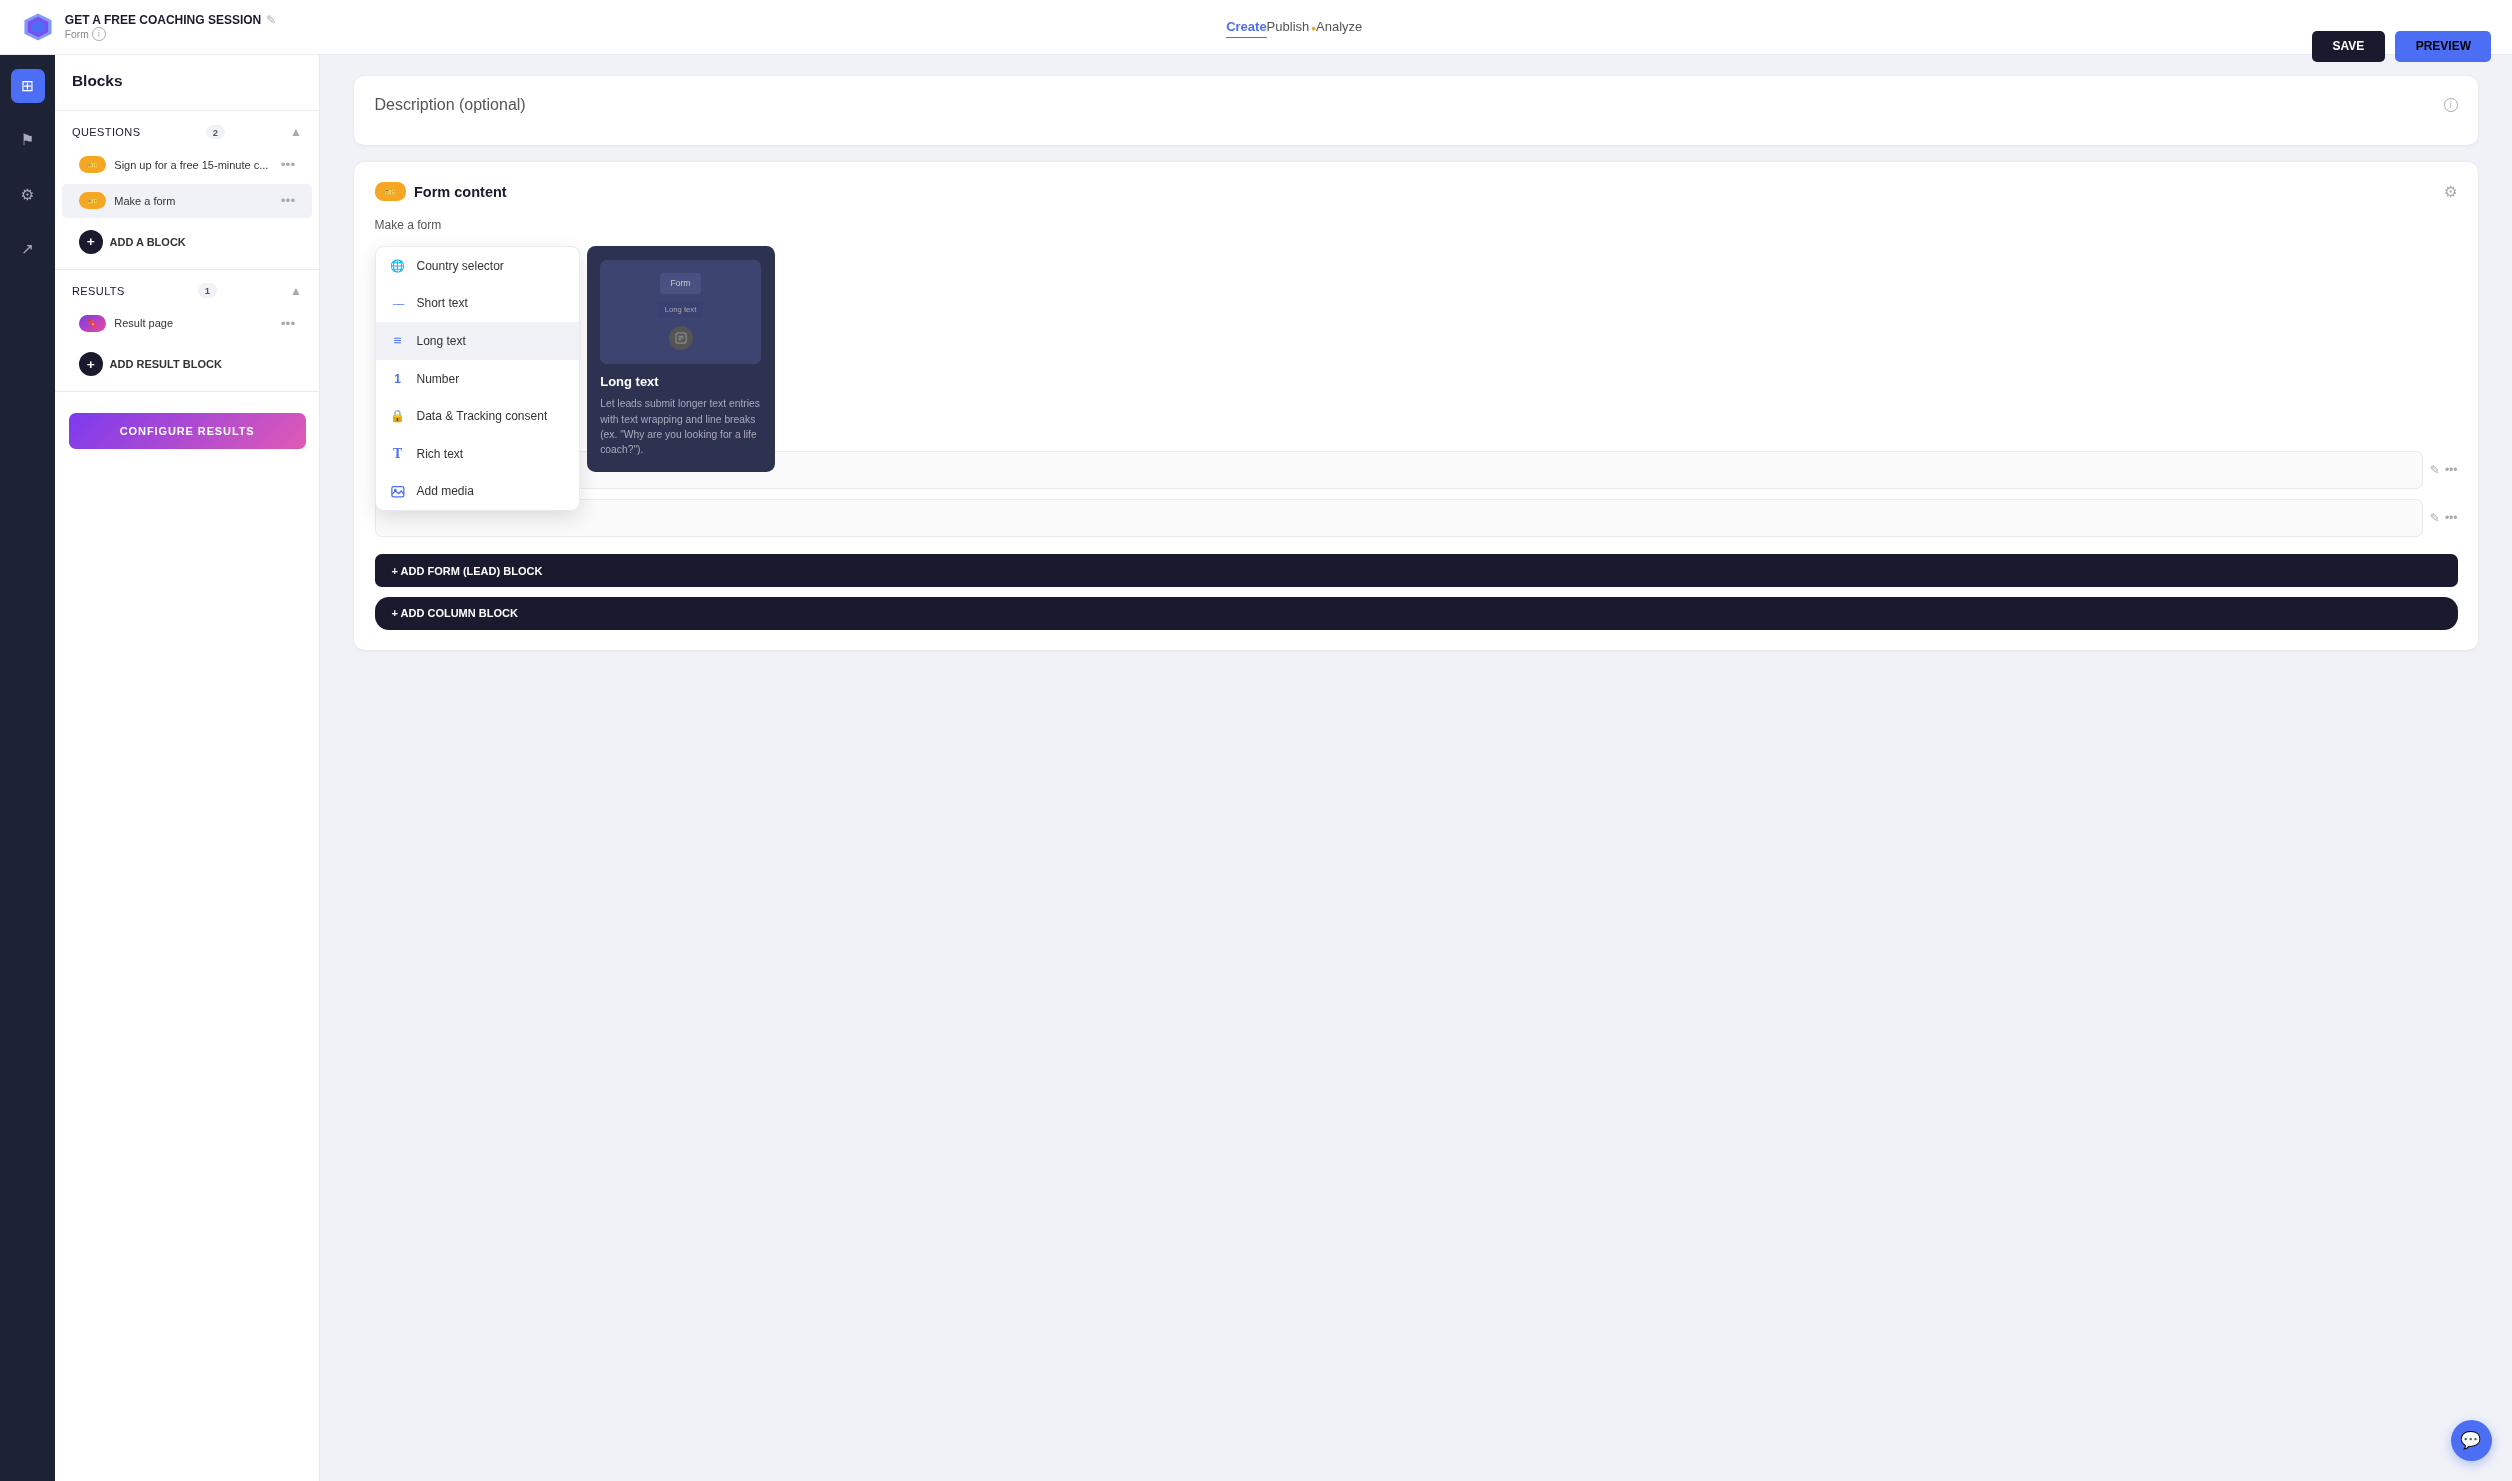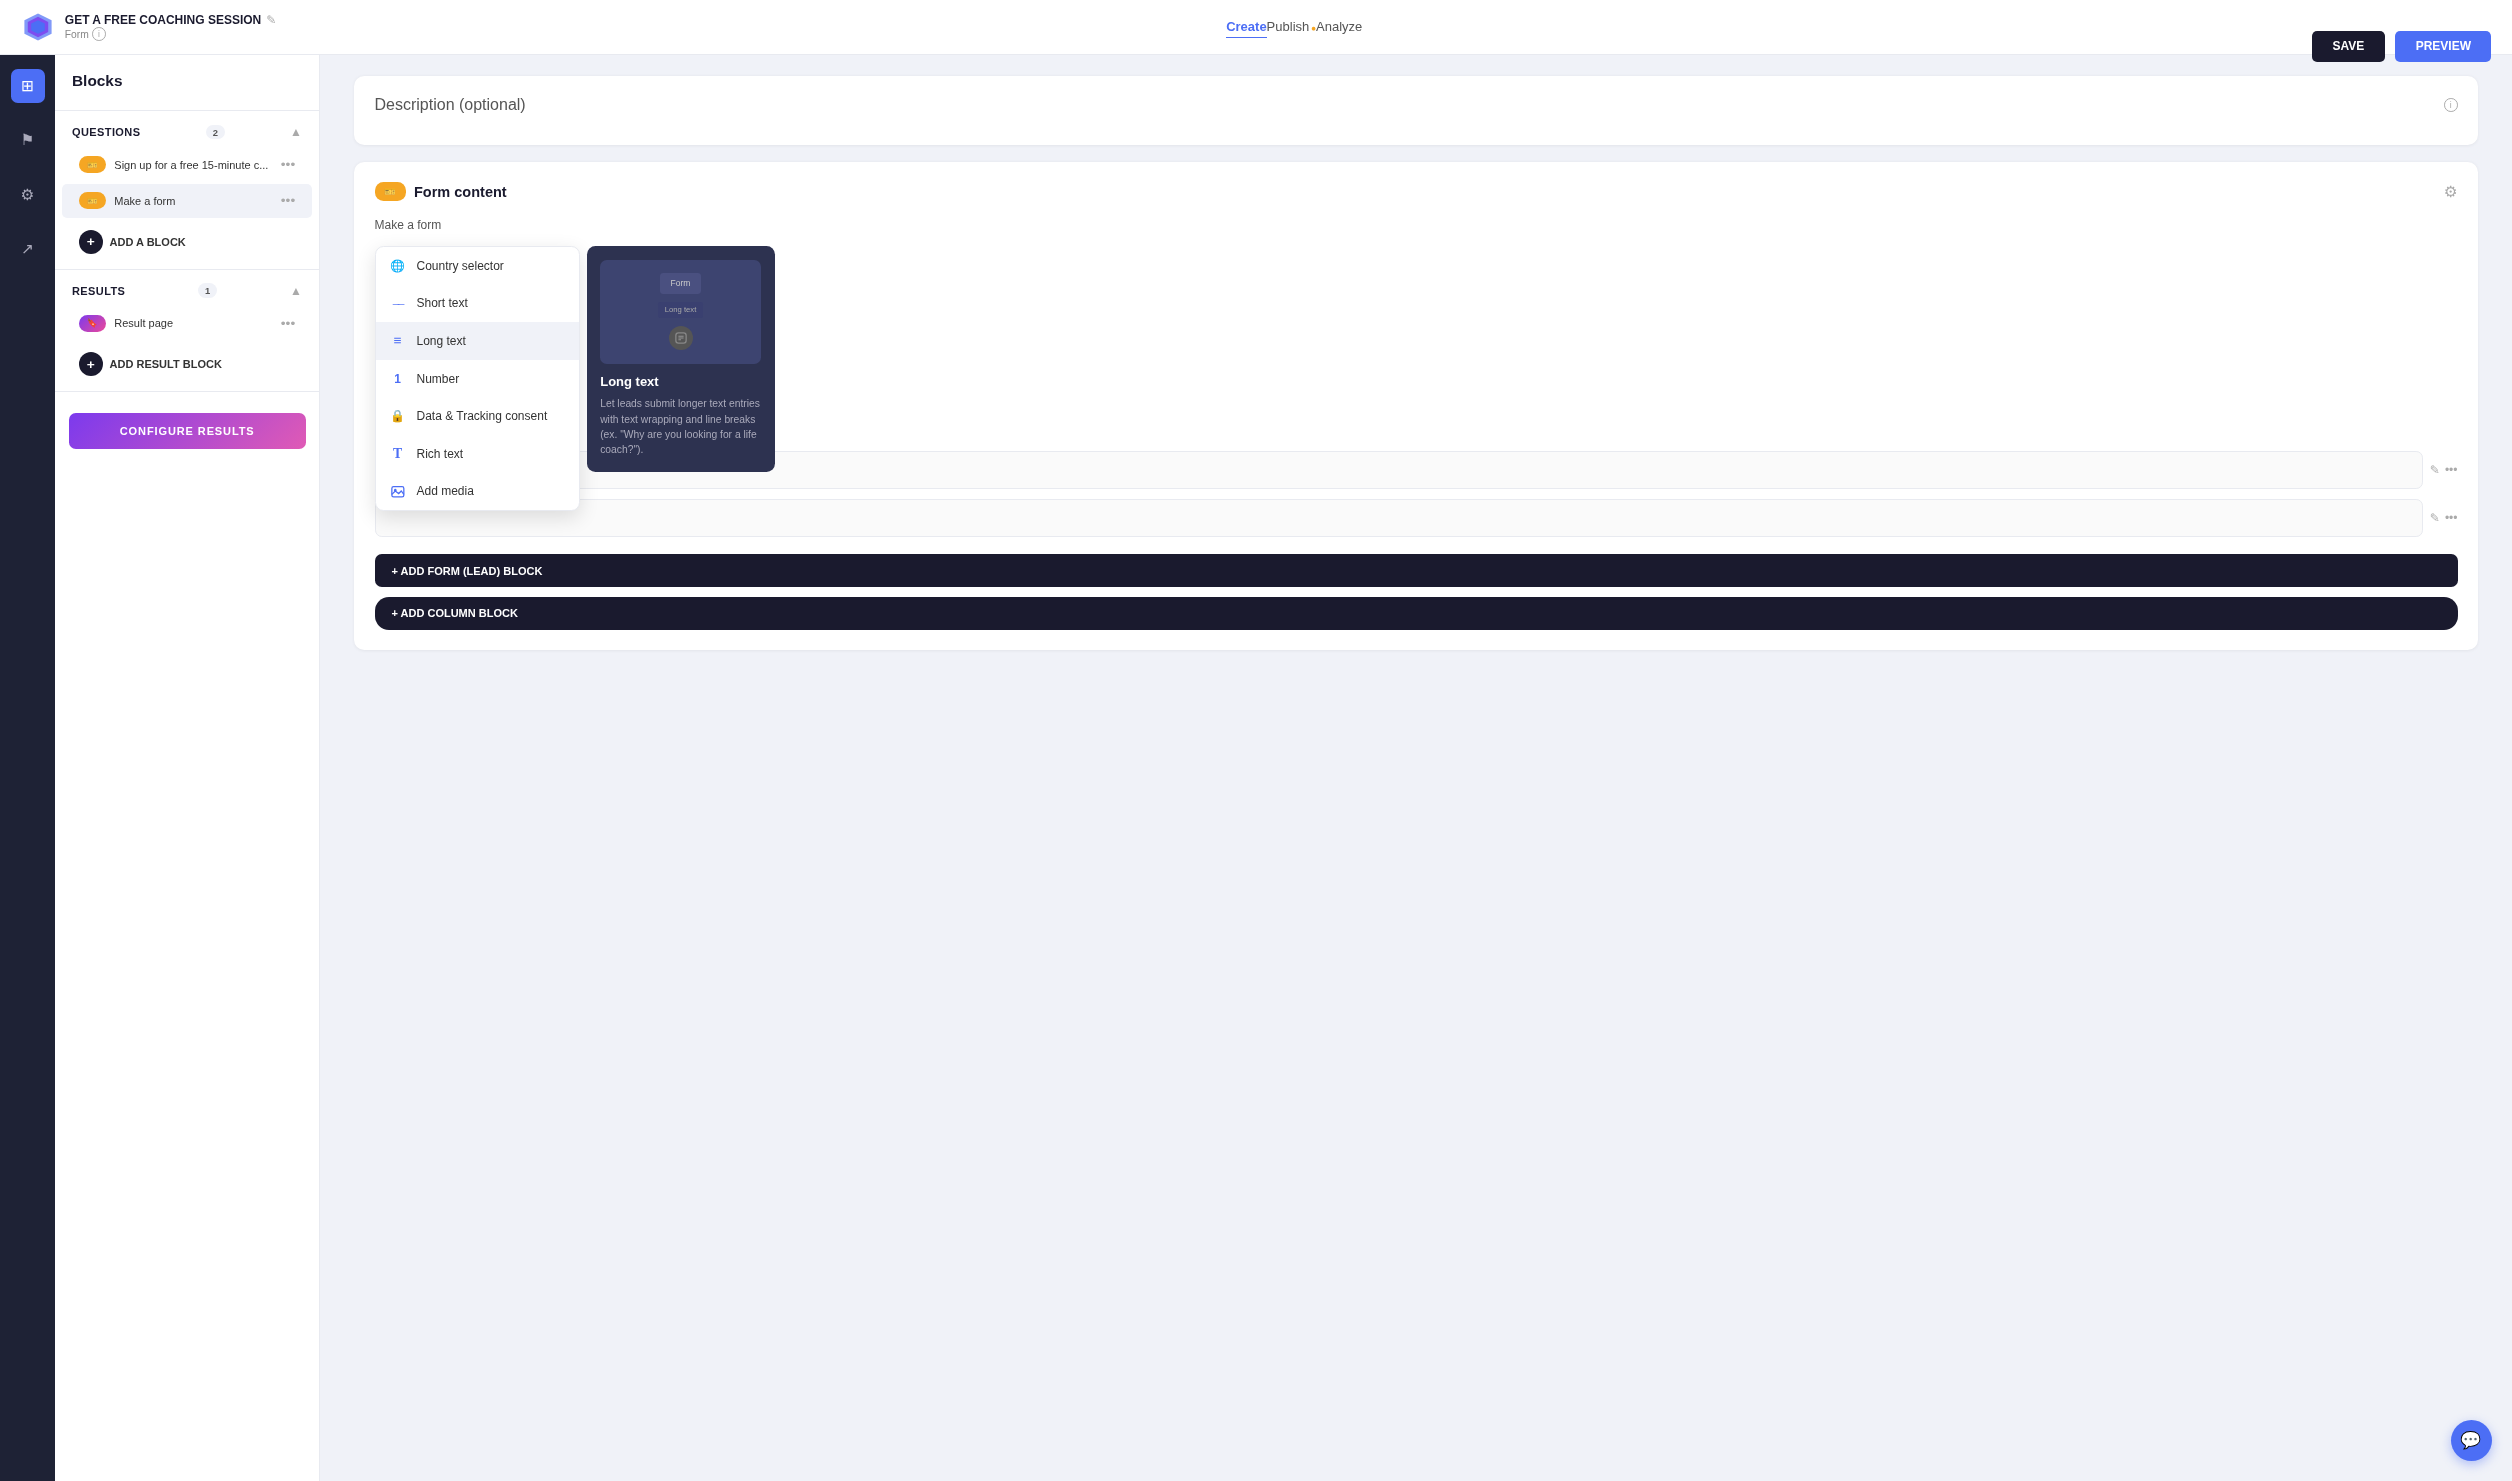--- a/index.html
+++ b/index.html
@@ -16,35 +16,35 @@
     .app-title { font-size: 12px; font-weight: 700; color: #1a1a2e; }
     .app-subtitle { font-size: 10.3px; color: #888; display: flex; align-items: center; gap: 3.4px; }
     .edit-icon { color: #aaa; cursor: pointer; font-size: 12px; }
     .info-icon { width: 13.7px; height: 13.7px; border-radius: 50%; border: 0.9px solid #aaa; display: inline-flex; align-items: center; justify-content: center; font-size: 8.5px; color: #aaa; cursor: pointer; }
     .topnav-center { display: flex; align-items: center; }
     .nav-tab { font-size: 13px; cursor: pointer; padding: 3.4px 0; border-bottom: 1.7px solid transparent; color: #555; }
     .nav-tab.active { color: #4c6ef5; border-bottom: 1.7px solid #4c6ef5; font-weight: 600; }
     .nav-tab-dot { font-size: 8.5px; color: #f5a623; margin-left: 1.7px; }
     .topnav-right { display: flex; align-items: center; gap: 10.3px; margin-top: 38px; }
     .btn-save { background: #1a1a2e; color: #fff; border: none; padding: 8.5px 20.5px; font-size: 12px; font-weight: 700; border-radius: 5.1px; cursor: pointer; }
-    .btn-preview { background: #4c6ef5; color: #ffffff; border: none; padding: 8.5px 20.5px; font-size: 12px; font-weight: 700; border-radius: 5.1px; cursor: pointer; }
+    .btn-preview { background: #4c6ef5; color: #000000; border: none; padding: 8.5px 20.5px; font-size: 12px; font-weight: 700; border-radius: 5.1px; cursor: pointer; }
 
     
     .layout { display: flex; height: calc(100vh - 55px); }
 
     
     .icon-sidebar { width: 55px; background: #1e2235; display: flex; flex-direction: column; align-items: center; padding: 13.7px 0; gap: 20.5px; }
     .icon-sidebar-btn { width: 34px; height: 34px; display: flex; align-items: center; justify-content: center; border-radius: 6.8px; cursor: pointer; color: #aab; font-size: 15.4px; }
     .icon-sidebar-btn.active { background: #4c6ef5; color: #fff; }
 
     
     .blocks-panel { width: 265px; background: #fff; border-right: 0.9px solid #e8eaf0; padding: 17px 0; overflow-y: auto; }
     .blocks-title { font-size: 15.4px; font-weight: 700; color: #1a1a2e; padding: 0 17px 13.7px; }
     .section-header { display: flex; align-items: center; justify-content: space-between; padding: 6.8px 17px; cursor: pointer; }
-    .section-label { font-size: 11px; font-weight: 700; color: #1a1a2e; text-transform: uppercase; letter-spacing: 0.4px; }
+    .section-label { font-size: 11px; font-weight: 400; color: #1a1a2e; text-transform: uppercase; letter-spacing: 0.4px; }
     .section-badge { background: #f0f2f8; color: #555; font-size: 9.4px; font-weight: 700; padding: 1.7px 6.8px; border-radius: 8.5px; }
     .section-chevron { color: #aaa; font-size: 12px; }
     .block-item { display: flex; align-items: center; gap: 8.5px; padding: 8.5px 17px; cursor: pointer; border-radius: 5.1px; margin: 1.7px 6.8px; }
     .block-item:hover, .block-item.active { background: #f0f2f8; }
     .block-icon-yellow { width: 27px; height: 17px; background: #f5a623; border-radius: 8.5px; display: flex; align-items: center; justify-content: center; font-size: 8.5px; color: #fff; flex-shrink: 0; }
     .block-icon-purple { width: 27px; height: 17px; background: linear-gradient(135deg, #7c3aed, #ec4899); border-radius: 8.5px; display: flex; align-items: center; justify-content: center; font-size: 8.5px; color: #fff; flex-shrink: 0; }
     .block-text { font-size: 11px; color: #333; flex: 1; overflow: hidden; text-overflow: ellipsis; white-space: nowrap; }
     .block-menu { color: #aaa; font-size: 13.7px; cursor: pointer; }
     .add-block-btn { display: flex; align-items: center; gap: 6.8px; padding: 8.5px 17px; margin: 3.4px 6.8px; cursor: pointer; color: #333; font-size: 11px; font-weight: 600; }
     .add-block-icon { width: 24px; height: 24px; background: #1a1a2e; border-radius: 50%; display: flex; align-items: center; justify-content: center; color: #fff; font-size: 13.7px; flex-shrink: 0; }

